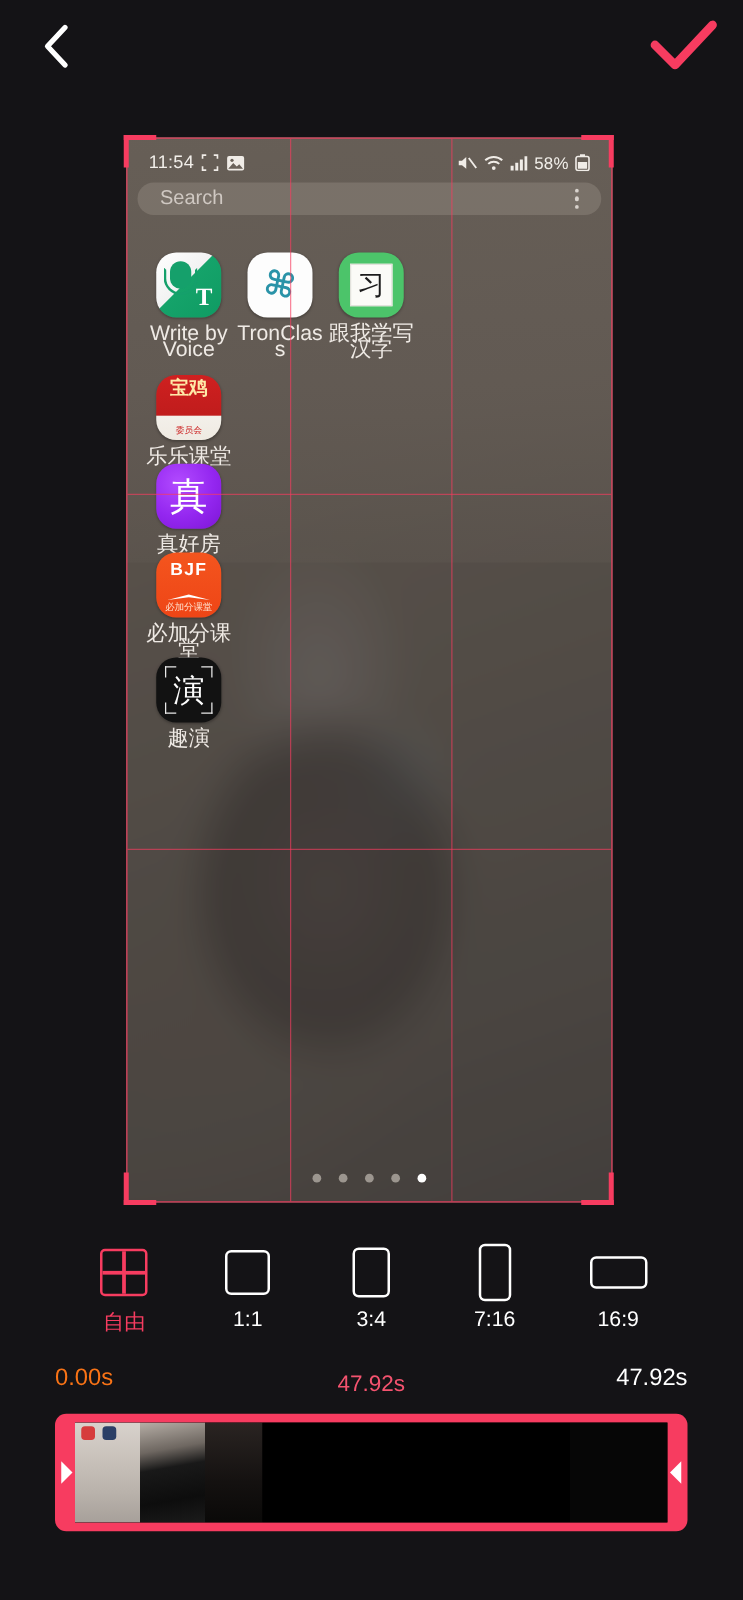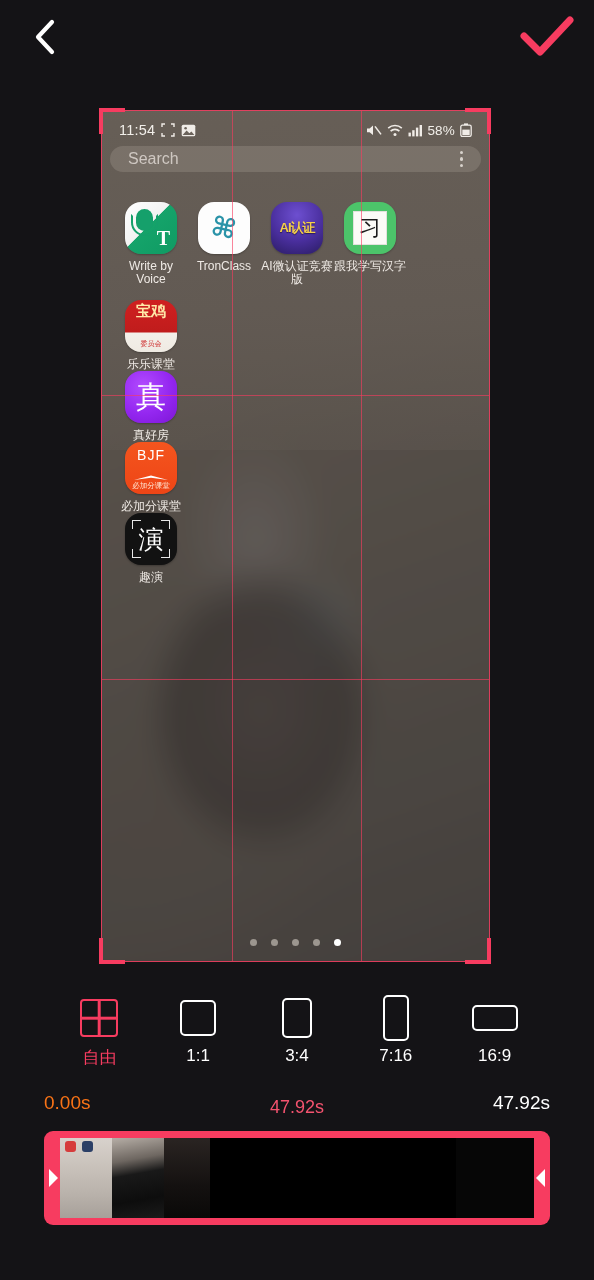--- a/index.html
+++ b/index.html
@@ -74,21 +74,21 @@
   .app {
     width:72px; display:flex; flex-direction:column; align-items:center;
     margin-right:1px;
   }
   .app-icon {
     width:52px; height:52px; border-radius:16px; overflow:hidden;
     position:relative; display:flex; align-items:center; justify-content:center;
     font-size:25px; color:#fff; box-shadow:0 1px 2px rgba(0,0,0,.25);
   }
   .app-label {
-    margin-top:6px; font-size:12px; line-height:13px; color:#efeae5;
+    margin-top:6px; font-size:17px; line-height:13px; color:#efeae5;
     text-align:center; width:72px; word-break:break-word;
   }
   .row2 { margin-top:14px;flex-direction:column; }
 
   
   .ic-wbv { background:linear-gradient(135deg,#ffffff 0%,#f2f2f2 45%,#15a36a 46%,#0f9b63 100%); }
   .ic-wbv .mic { position:absolute; left:11px; top:7px; width:17px; height:22px; border-radius:9px; background:#15a06b; }
   .ic-wbv .mic-ring { position:absolute; left:6px; top:12px; width:27px; height:22px; border:2.5px solid #15a06b; border-top-color:transparent; border-radius:0 0 16px 16px; }
   .ic-wbv .tee { position:absolute; right:7px; bottom:4px; color:#fff; font-size:20px; font-weight:700; font-family:"Liberation Serif",serif; }
   .ic-tron { background:#fdfdfd; }
@@ -99,21 +99,21 @@
   .ic-lele .bulb { position:absolute; top:9px; left:50%; transform:translateX(-50%); width:18px; height:18px; border:2px solid #fff; border-radius:50%; }
   .ic-lele .book { position:absolute; bottom:9px; left:50%; transform:translateX(-50%); width:30px; height:11px; background:#fff; clip-path:polygon(0 100%,50% 62%,100% 100%,50% 82%); }
   .ic-hanzi { background:#4cc46a; }
   .ic-hanzi .sq { width:34px; height:34px; background:#fbfbf7; border:1px solid #e2e2dc; display:flex; align-items:center; justify-content:center; color:#1c1c1c; font-size:22px; font-family:"Liberation Serif",serif; }
   .ic-bj { background:linear-gradient(180deg,#cf2020 0%,#c01c1c 62%,#f3f0ea 63%,#efeae2 100%); }
   .ic-bj .bjt { position:absolute; top:4px; left:0; width:100%; text-align:center; color:#ffe9a8; font-size:15px; font-weight:700; line-height:14px; }
   .ic-bj .bjs { position:absolute; bottom:3px; left:0; width:100%; text-align:center; color:#c22; font-size:7px; }
   .ic-zhen { background:radial-gradient(circle at 35% 30%,#b24bff 0%,#9427f0 55%,#7d16d6 100%); }
   .ic-zhen .zt { color:#fff; font-size:30px; font-family:"Liberation Serif",serif; }
   .ic-bjf { background:linear-gradient(180deg,#f4551e 0%,#ee4516 100%); }
-  .ic-bjf .bjf-t { position:absolute; top:5px; left:0; width:100%; text-align:center; color:#fff; font-size:14px; font-weight:400; letter-spacing:1px; }
+  .ic-bjf .bjf-t { position:absolute; top:5px; left:0; width:100%; text-align:center; color:#fff; font-size:14px; font-weight:700; letter-spacing:1px; }
   .ic-bjf .bjf-b { position:absolute; bottom:14px; left:50%; transform:translateX(-50%); width:34px; height:10px; background:#fff; clip-path:polygon(0 100%,50% 55%,100% 100%,50% 78%); }
   .ic-bjf .bjf-s { position:absolute; bottom:3px; left:0; width:100%; text-align:center; color:#ffe2cf; font-size:7.5px; }
   .ic-qu { background:#121212; }
   .ic-qu .qt { color:#fff; font-size:25px; font-family:"Liberation Serif",serif; }
   .ic-qu .br { position:absolute; width:9px; height:9px; border:1.6px solid #e9e9e9; }
   .ic-qu .br.tl { top:7px; left:7px; border-right:none; border-bottom:none; }
   .ic-qu .br.tr { top:7px; right:7px; border-left:none; border-bottom:none; }
   .ic-qu .br.bl { bottom:7px; left:7px; border-right:none; border-top:none; }
   .ic-qu .br.br2 { bottom:7px; right:7px; border-left:none; border-top:none; }
 
@@ -273,26 +273,20 @@
             <div class="app-label">Write by Voice</div>
           </div>
 
           <div class="app">
             <div class="app-icon ic-tron">
               <span class="tr">⌘</span>
             </div>
             <div class="app-label">TronClass</div>
           </div>
 
-          <div class="app">
-            <div class="app-icon ic-ai">
-              <span class="ai-t">AI认证</span>
-            </div>
-            <div class="app-label">AI微认证竞赛版</div>
-          </div>
 
 
           <div class="app">
             <div class="app-icon ic-hanzi">
               <span class="sq">习</span>
             </div>
             <div class="app-label">跟我学写汉字</div>
           </div>
 
         </div>

